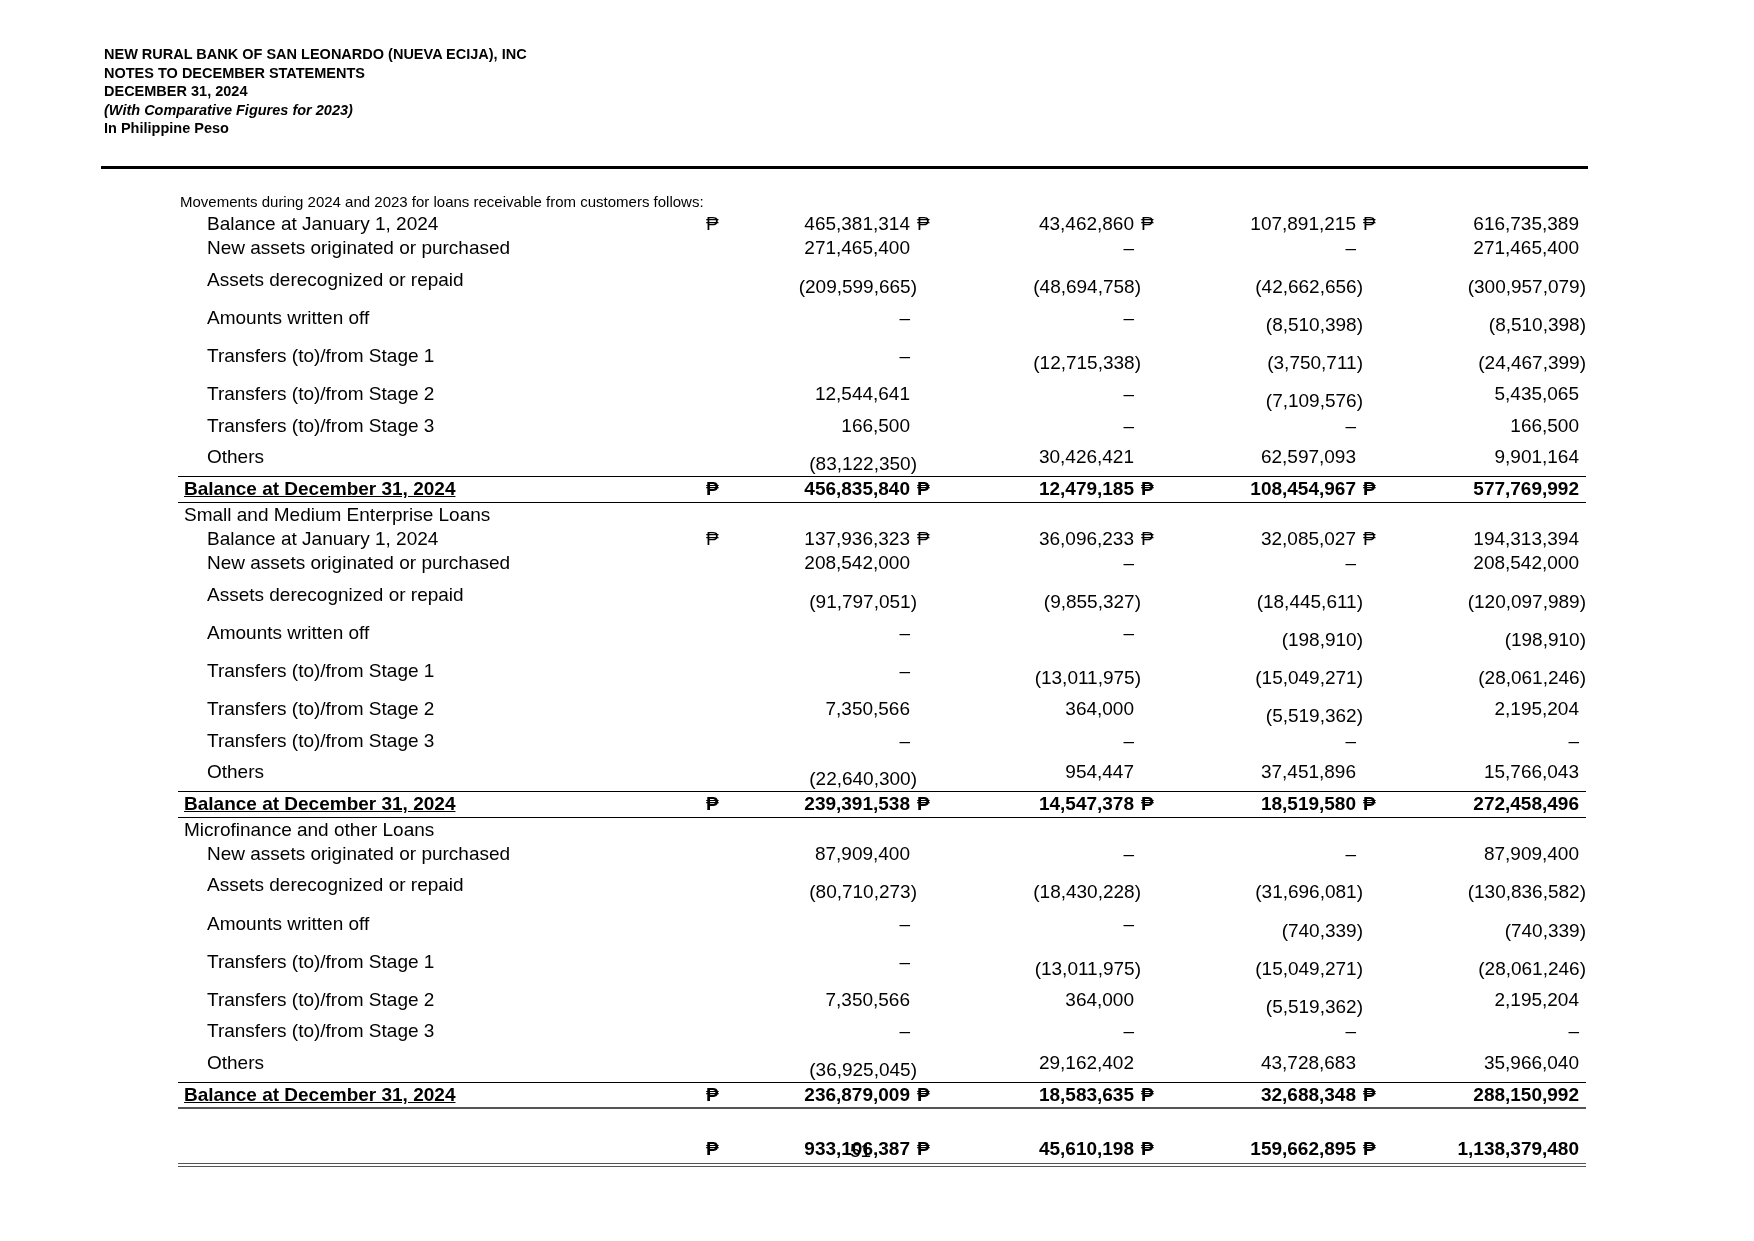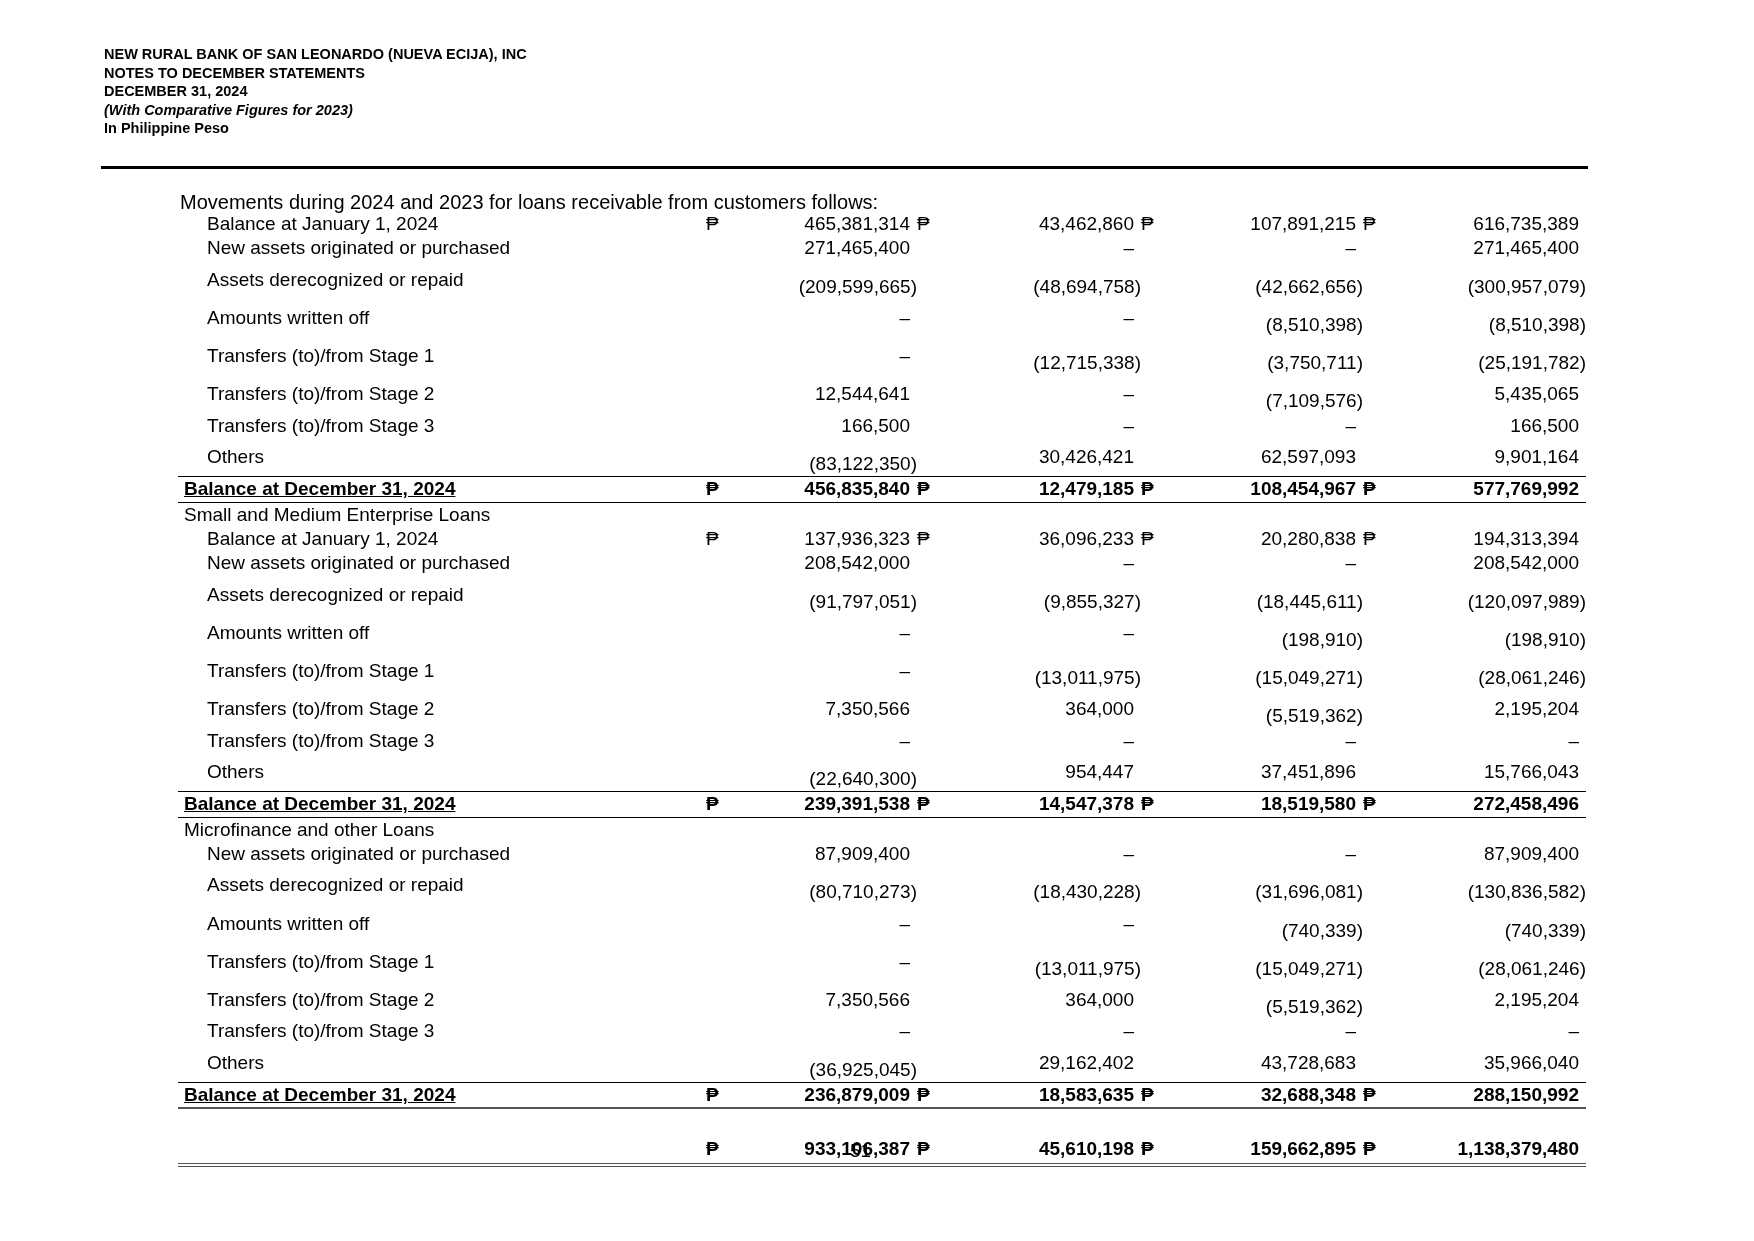--- a/index.html
+++ b/index.html
@@ -1,21 +1,21 @@
 <!DOCTYPE html>
 <html><head>
 <meta charset="utf-8">
 <style>
   html, body { margin:0; padding:0; background:#ffffff; }
   body { width:1754px; height:1241px; position:relative; overflow:hidden;
          font-family:"Liberation Sans", sans-serif; color:#000; }
   .hdr { position:absolute; left:104px; top:45px; font-weight:bold; font-size:14.5px; line-height:18.6px; }
   .hdr .it { font-style:italic; }
   .top-rule { position:absolute; left:101px; top:166px; width:1487px; height:3px; background:#000; }
-  .intro { position:absolute; left:180px; top:191px; font-size:20px; line-height:22px; }
+  .intro { position:absolute; left:180px; top:191px; font-size:15px; line-height:22px; }
   table.mv { position:absolute; left:178px; top:212px; width:1408px; border-collapse:collapse;
              font-size:19px; table-layout:fixed; }
   table.mv td { padding:0; height:24.3px; line-height:24.3px; white-space:nowrap; }
   .lbl { padding-left:6px !important; }
   .ind { padding-left:29px !important; }
   .b { font-weight:bold;text-decoration:underline; }
   td.peso { text-align:left; padding-left:0; }
   td.num { text-align:right; }
   tr.head td { border-top:1px solid #000; border-bottom:1.5px solid #000; font-weight:bold; }
   tr.sub td { border-top:1.5px solid #000; border-bottom:1.5px solid #000; font-weight:bold; }
@@ -101,21 +101,21 @@
       </tr>
       <tr>
         <td class="ind">Transfers (to)/from Stage 1</td>
         <td class="peso"></td>
         <td class="num"><span class="n pos-pad">–</span></td>
         <td class="peso"></td>
         <td class="num"><span class="n neg-pad">(12,715,338)</span></td>
         <td class="peso"></td>
         <td class="num"><span class="n neg-pad">(3,750,711)</span></td>
         <td class="peso"></td>
-        <td class="num"><span class="n neg-pad">(25,191,782)</span></td>
+        <td class="num"><span class="n neg-pad">(24,467,399)</span></td>
       </tr>
       <tr>
         <td class="ind">Transfers (to)/from Stage 2</td>
         <td class="peso"></td>
         <td class="num"><span class="n pos-pad">12,544,641</span></td>
         <td class="peso"></td>
         <td class="num"><span class="n pos-pad">–</span></td>
         <td class="peso"></td>
         <td class="num"><span class="n neg-pad">(7,109,576)</span></td>
         <td class="peso"></td>
@@ -165,21 +165,21 @@
         <td class="peso"></td>
         <td class="num"></td>
       </tr>
       <tr>
         <td class="ind">Balance at January 1, 2024</td>
         <td class="peso">₱</td>
         <td class="num"><span class="n pos-pad">137,936,323</span></td>
         <td class="peso">₱</td>
         <td class="num"><span class="n pos-pad">36,096,233</span></td>
         <td class="peso">₱</td>
-        <td class="num"><span class="n pos-pad">20,280,838</span></td>
+        <td class="num"><span class="n pos-pad">32,085,027</span></td>
         <td class="peso">₱</td>
         <td class="num"><span class="n pos-pad">194,313,394</span></td>
       </tr>
       <tr>
         <td class="ind">New assets originated or purchased</td>
         <td class="peso"></td>
         <td class="num"><span class="n pos-pad">208,542,000</span></td>
         <td class="peso"></td>
         <td class="num"><span class="n pos-pad">–</span></td>
         <td class="peso"></td>

